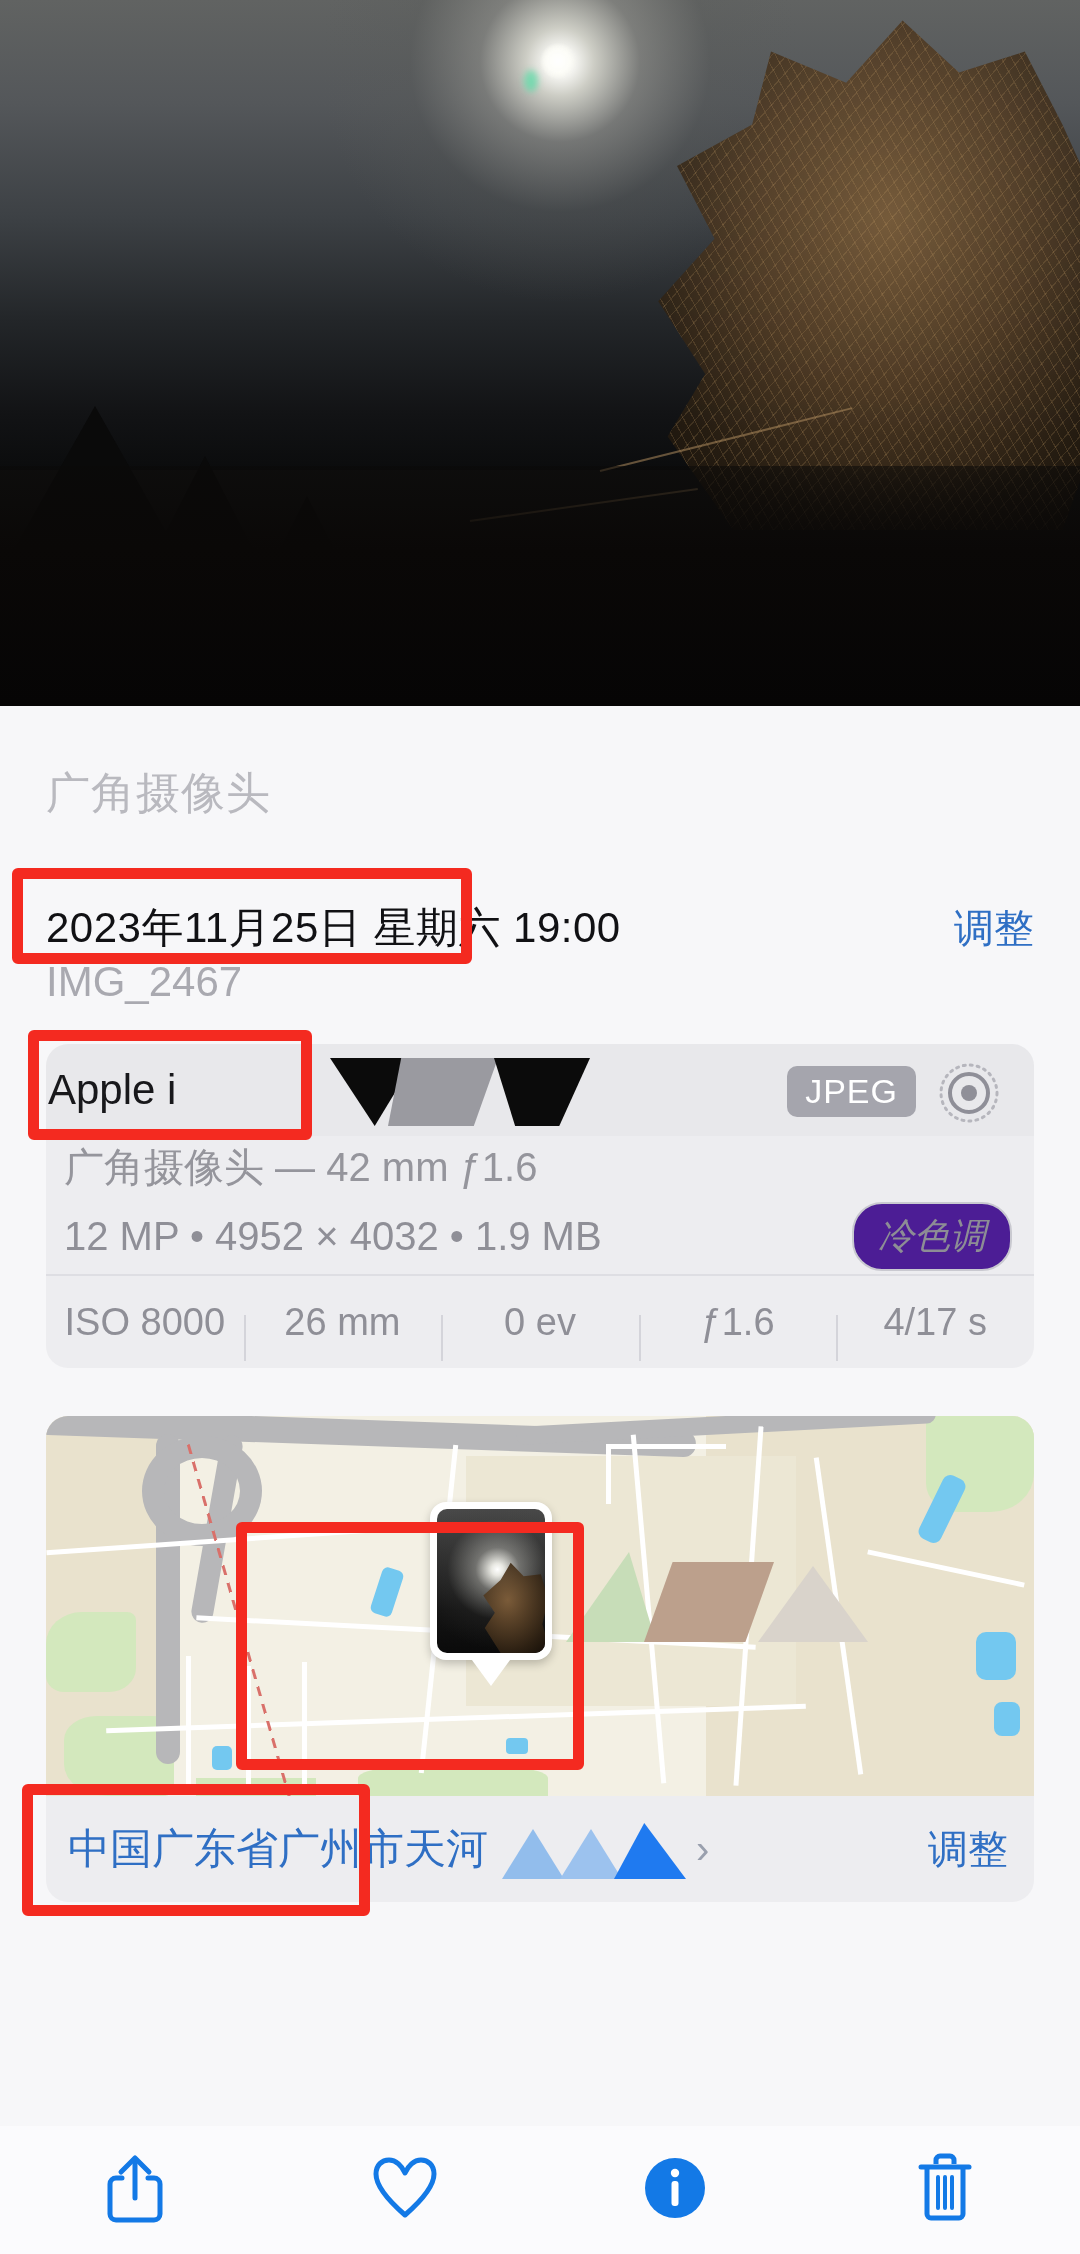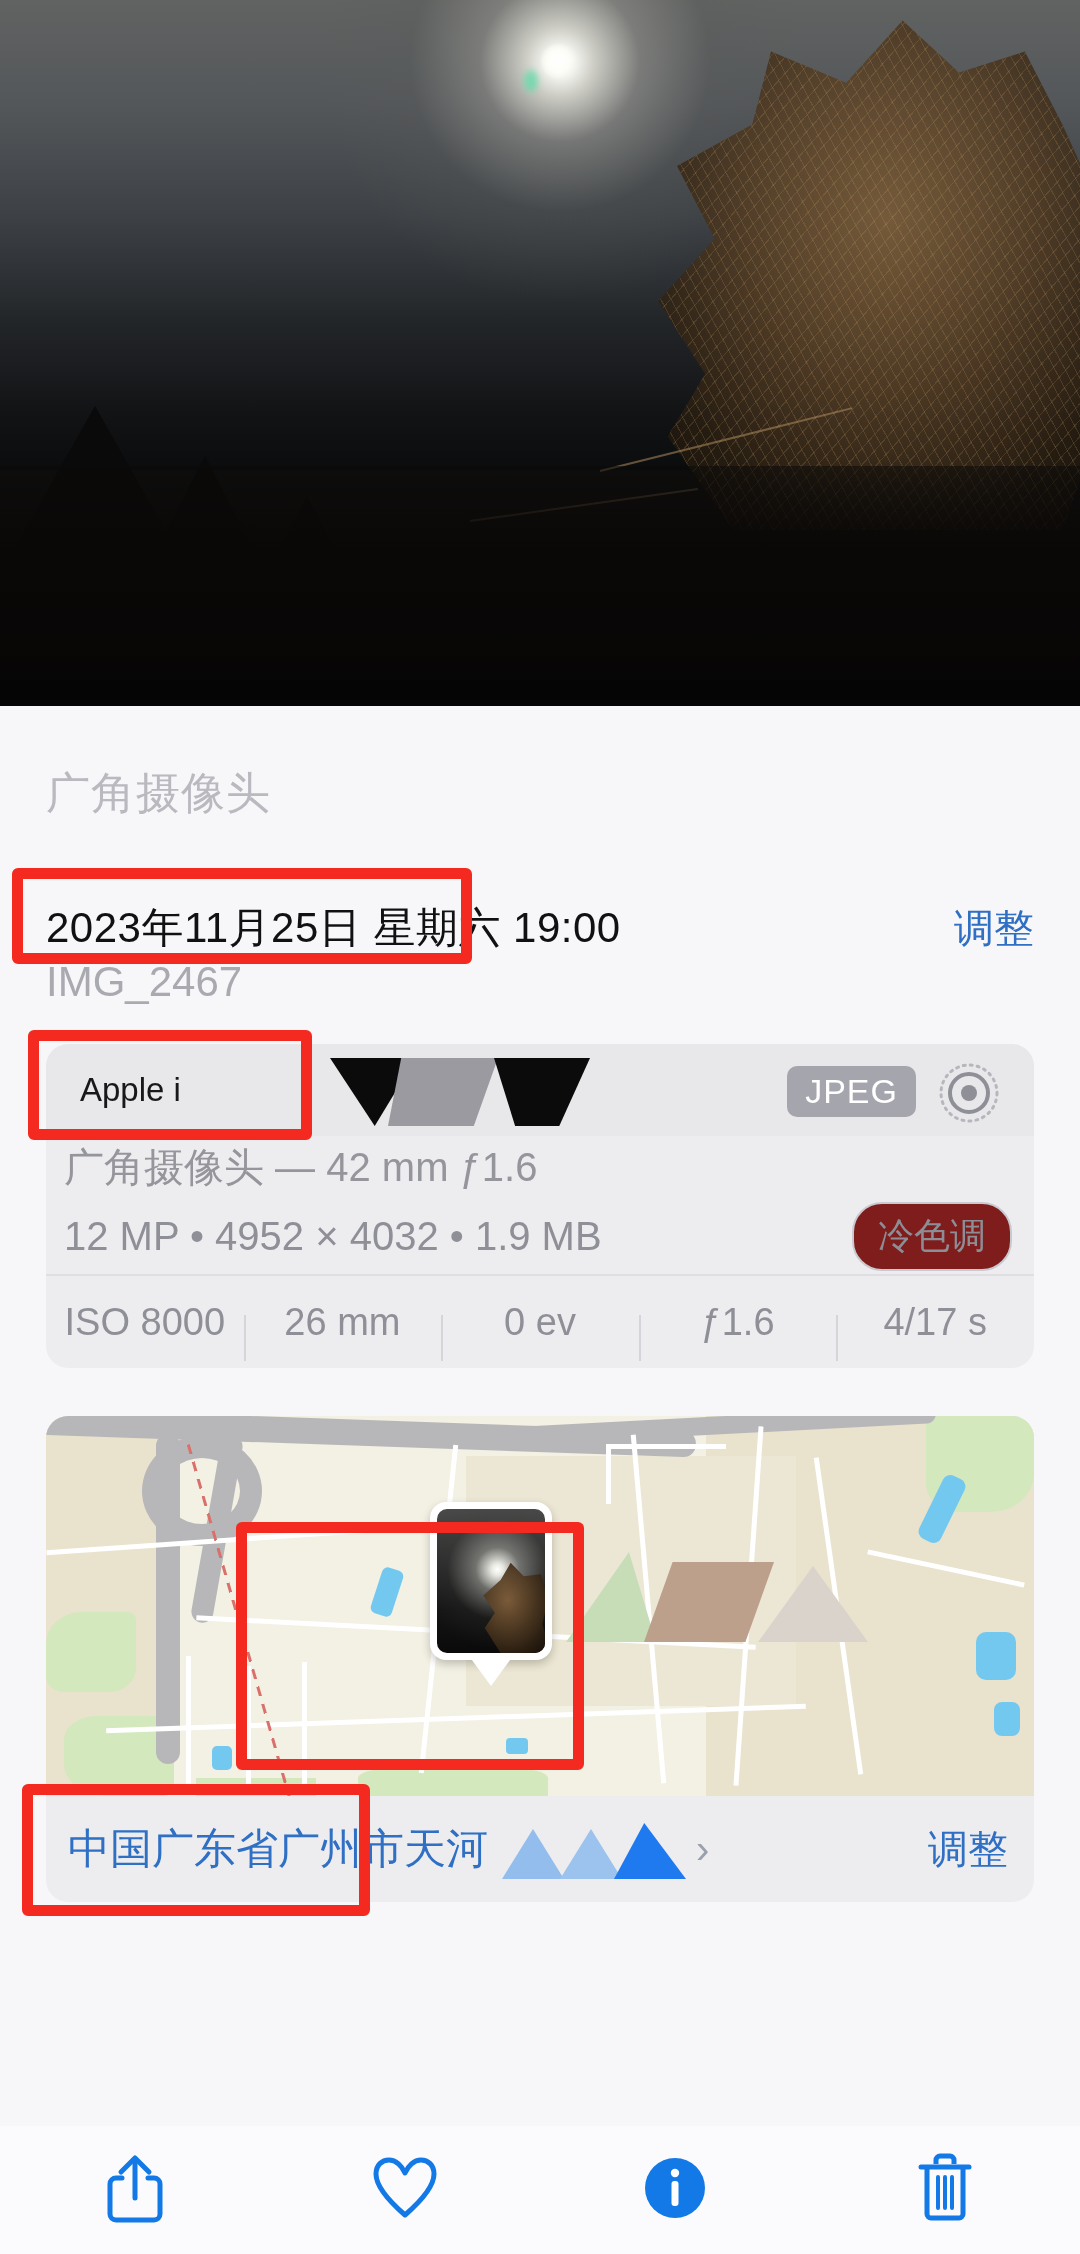--- a/index.html
+++ b/index.html
@@ -82,21 +82,21 @@
     position:absolute; left:46px; top:958px;
     font-size:42px; color:#a9a9b0;
   }
 
   
   .dev-card {
     position:absolute; left:46px; top:1044px; width:988px; height:92px;
     background:#e8e8eb; border-radius:22px 22px 0 0;
     display:flex; align-items:center;
   }
-  .dev-name { font-size:33px; color:#18181b; margin-left:34px; position:relative; z-index:3; white-space:nowrap;}
+  .dev-name { font-size:42px; color:#18181b; margin-left:2px; position:relative; z-index:3; white-space:nowrap;}
   .redact-wrap { position:absolute; left:280px; top:12px; width:300px; height:74px; z-index:2; }
   .tri { position:absolute; bottom:4px; }
   .tri-dk { background:#0b0b0b; }
   .tri-gy { background:#9a9aa0; }
   .jpeg-badge {
     position:absolute; right:118px; top:22px;
     background:#a5a5ad; color:#fff; font-size:34px;
     padding:6px 18px; border-radius:10px; letter-spacing:1px;
   }
   .aperture {
@@ -110,21 +110,21 @@
   .lens-text { font-size:40px; color:#95959c; margin-left:18px; }
 
   .size-row {
     position:absolute; left:46px; top:1198px; width:988px; height:76px;
     background:#ededf0; display:flex; align-items:center; justify-content:space-between;
     padding:0 22px 0 18px;
   }
   .size-text { font-size:40px; color:#8f8f97; }
   .tone-chip {
     font-size:36px; color:#8d8d95; border:2px solid #c9c9d0;
-    border-radius:30px; padding:8px 24px; background:#7f1d1d;
+    border-radius:30px; padding:8px 24px; background:#4c1d95;font-style:italic;
   }
 
   .exif-row {
     position:absolute; left:46px; top:1274px; width:988px; height:94px;
     background:#ededf0; border-radius:0 0 22px 22px;
     border-top:2px solid #dedee3;
     display:flex; align-items:center;
   }
   .exif-cell {
     flex:1; text-align:center; font-size:38px; color:#8f8f97; position:relative;

